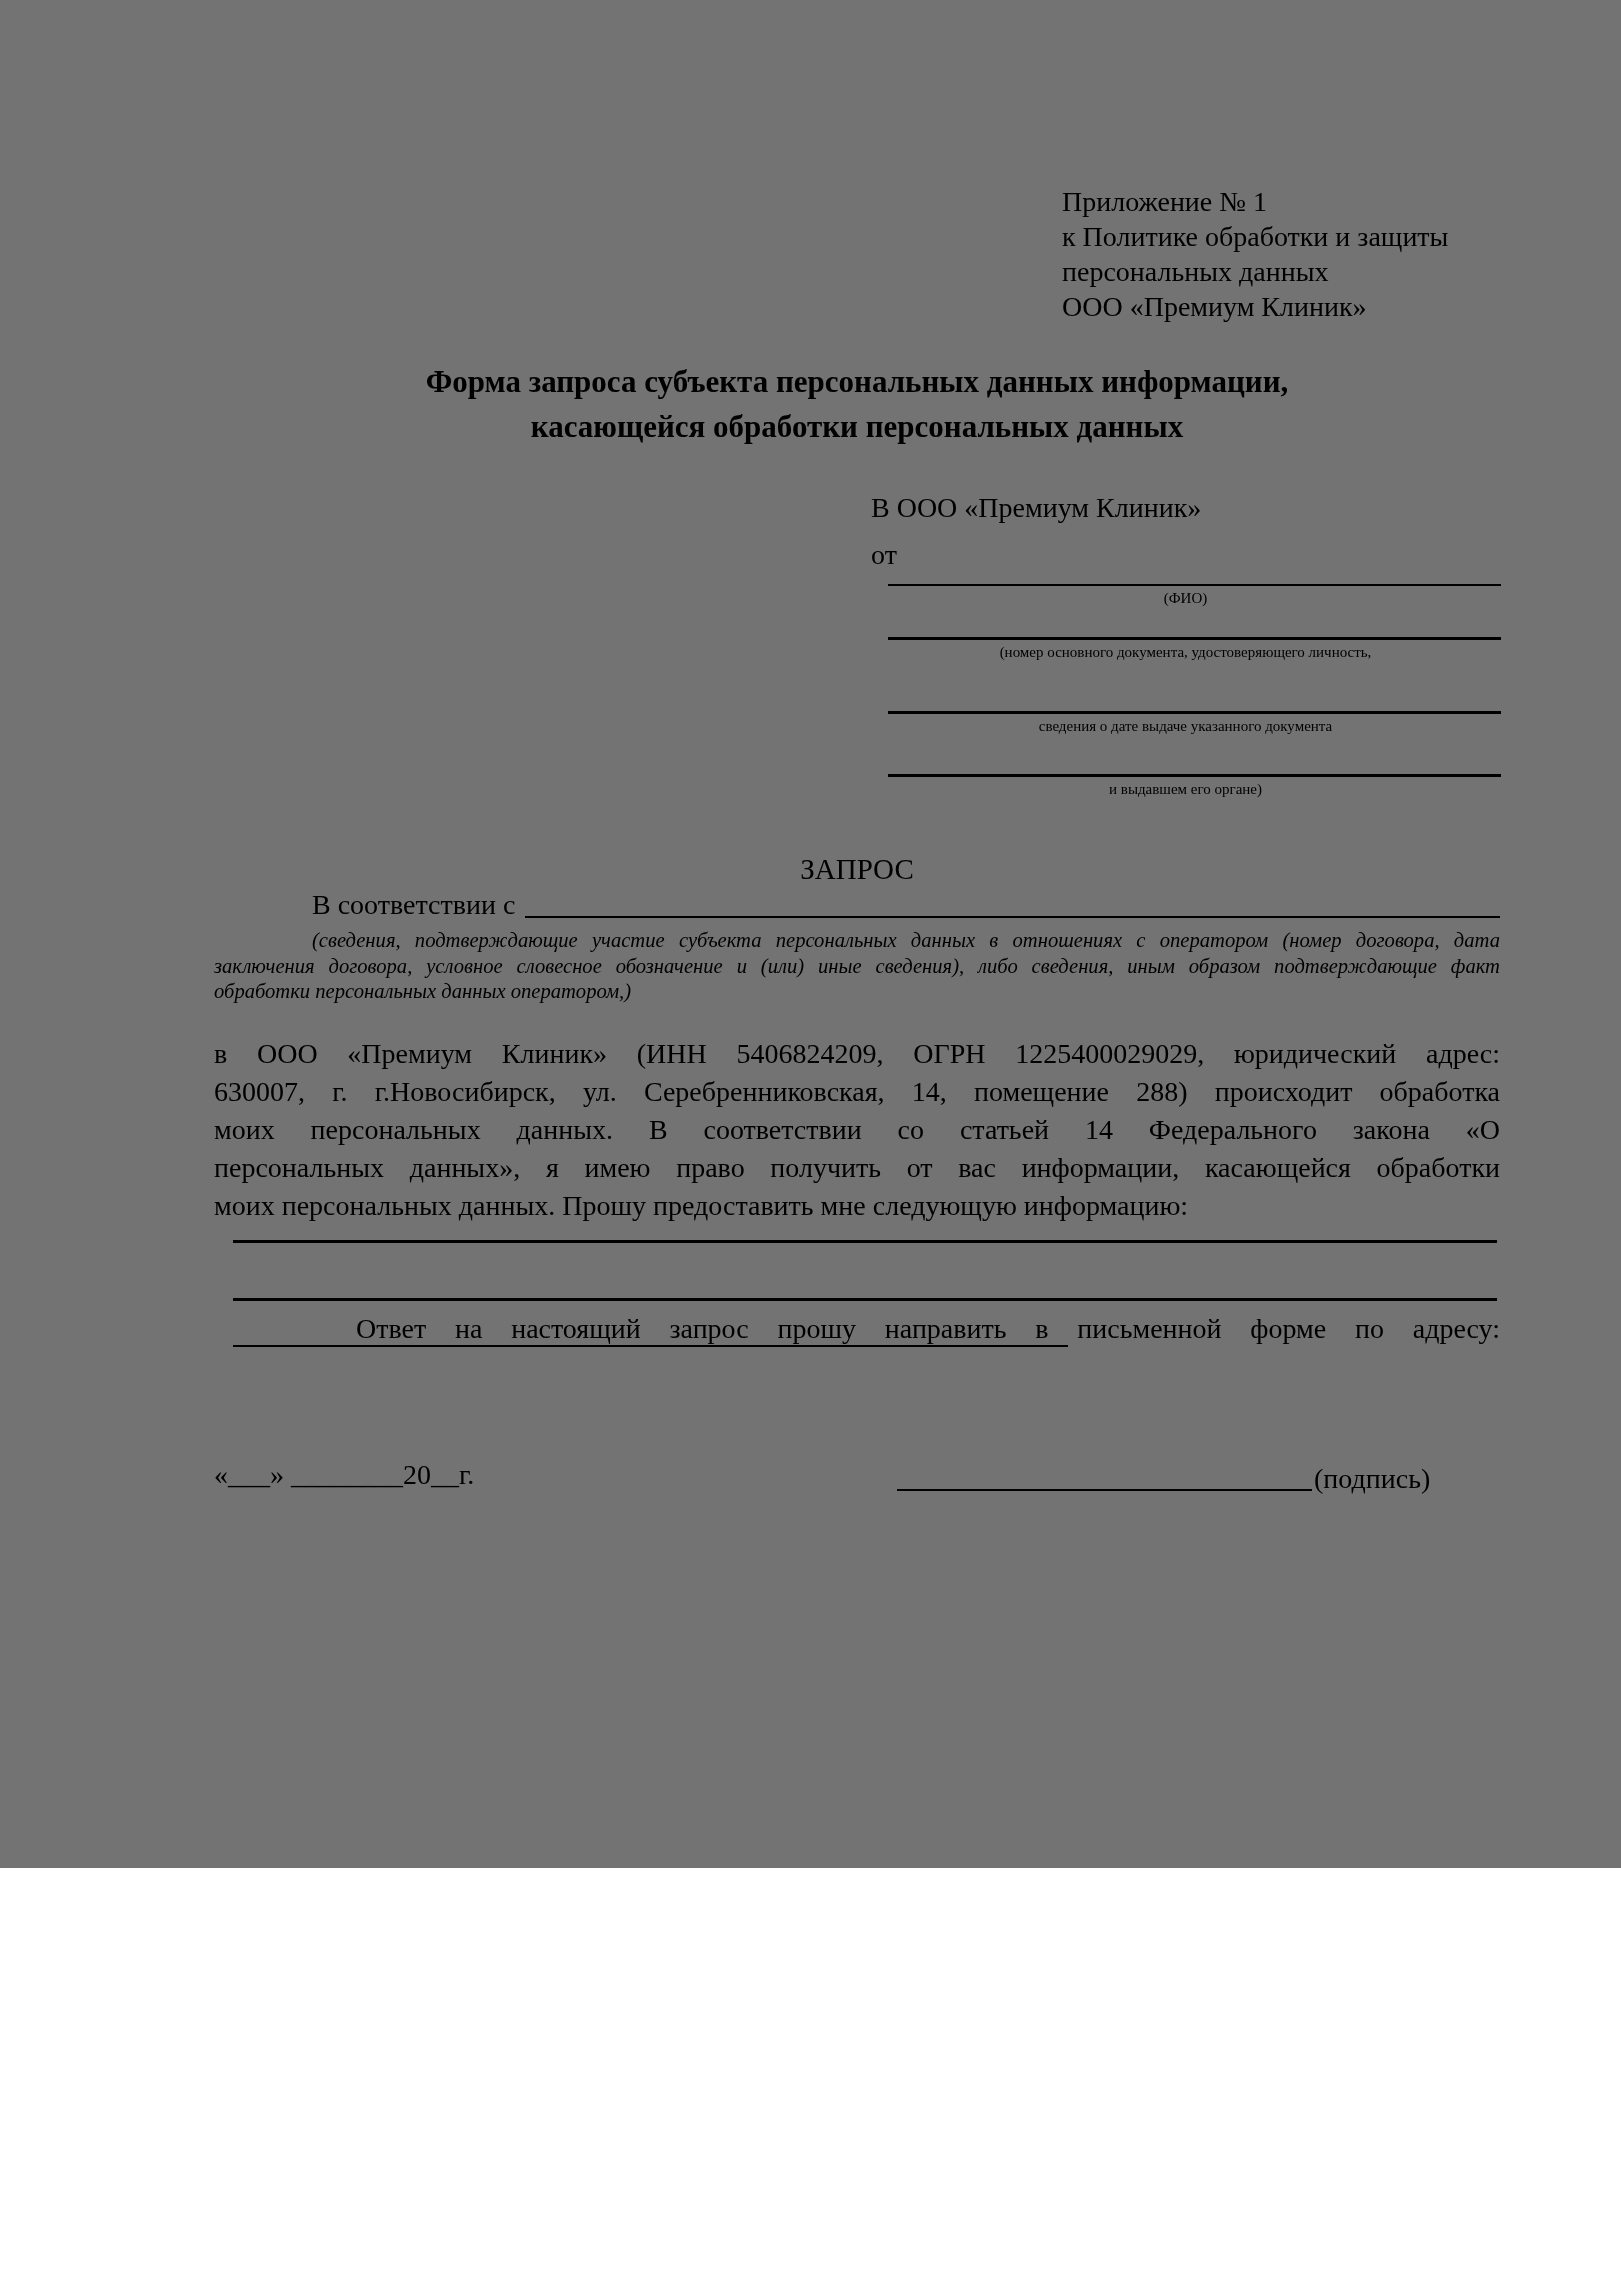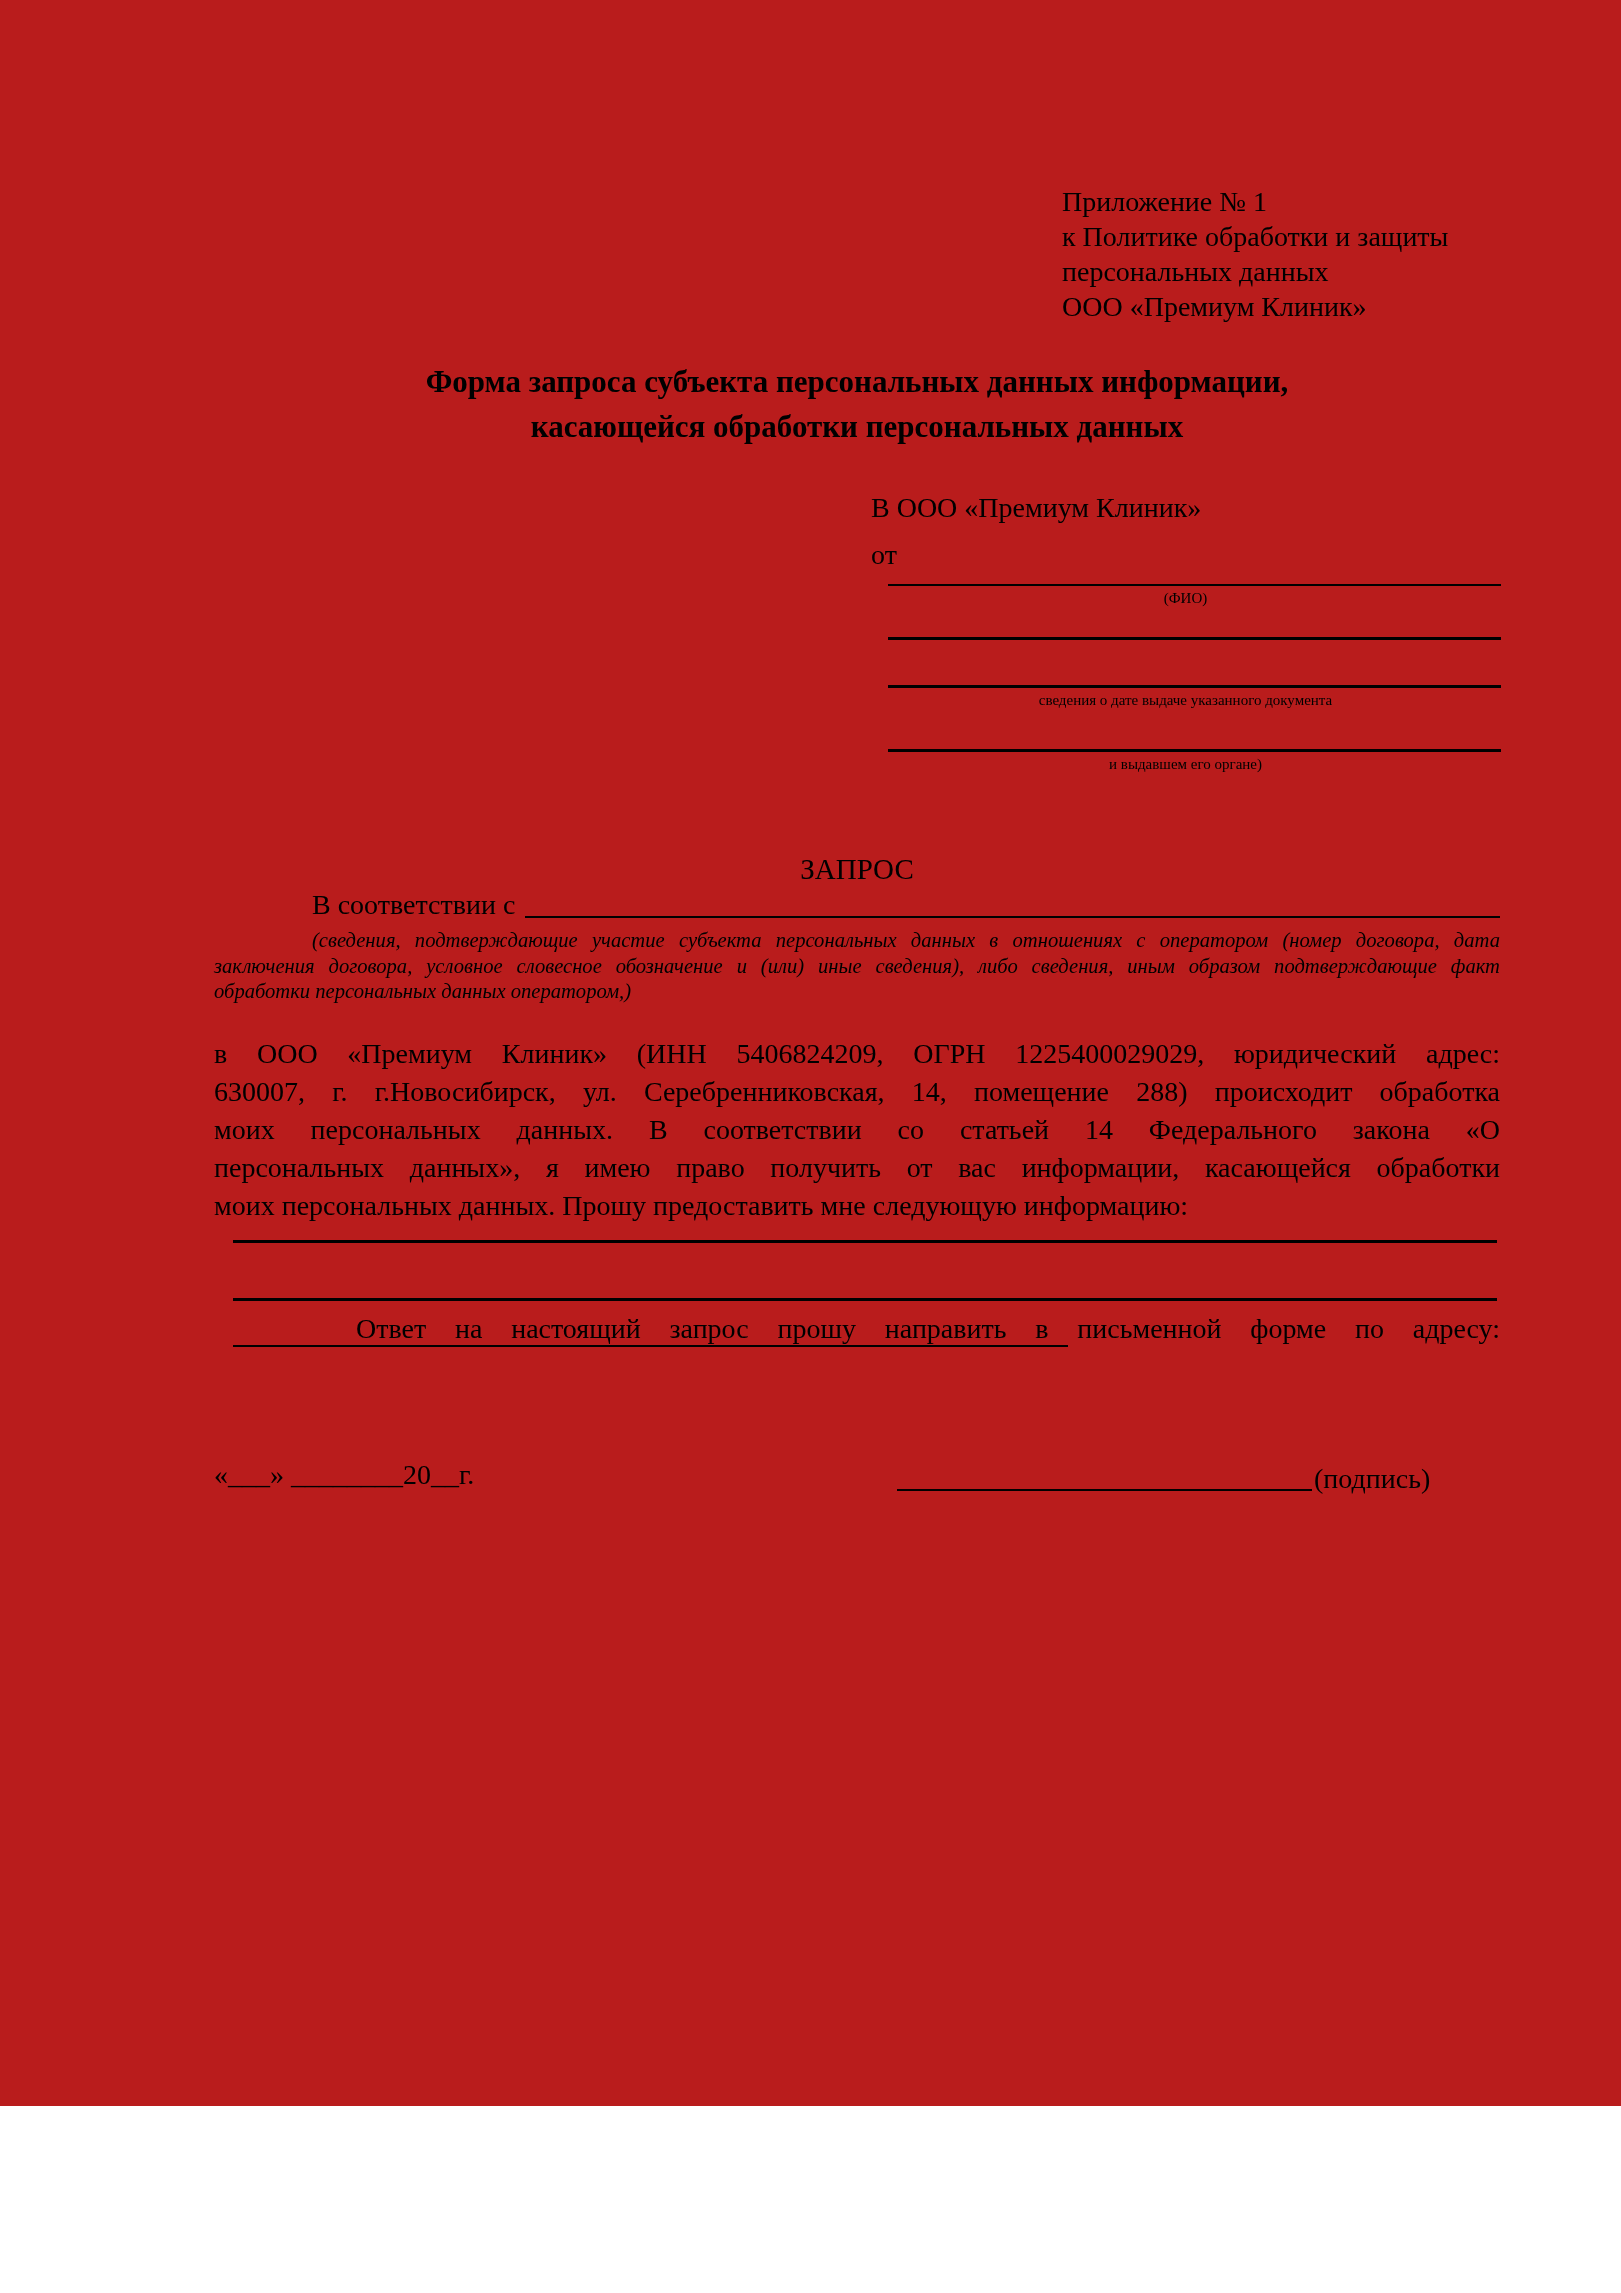--- a/index.html
+++ b/index.html
@@ -1,19 +1,19 @@
 <!DOCTYPE html>
 <html lang="ru"><head>
 <meta charset="utf-8">
 <style>
   html,body{margin:0;padding:0;background:#ffffff;}
   .page{
     position:relative;
-    width:1621px;height:2106px;
-    background:#b91c1c;color:#000;
+    width:1621px;height:1868px;
+    background:#737373;color:#000;
     font-family:"Liberation Serif","DejaVu Serif",serif;
     overflow:hidden;
   }
   .content{position:absolute;left:214px;top:0;width:1286px;height:100%;}
   .abs{position:absolute;}
 
   
   .appendix{left:848px;top:184px;font-size:28px;line-height:35px;white-space:nowrap;}
 
   
@@ -82,20 +82,21 @@
     <div class="abs addressee">
       <div>В ООО «Премиум Клиник»</div>
       <div class="from">от</div>
 
       <div class="field f1">
         <div class="rule"></div>
         <div class="caption">(ФИО)</div>
       </div>
       <div class="field f2">
         <div class="rule"></div>
+        <div class="caption">(номер основного документа, удостоверяющего личность,</div>
       </div>
       <div class="field f3">
         <div class="rule"></div>
         <div class="caption">сведения о дате выдаче указанного документа</div>
       </div>
       <div class="field f4">
         <div class="rule"></div>
         <div class="caption">и выдавшем его органе)</div>
       </div>
     </div>

